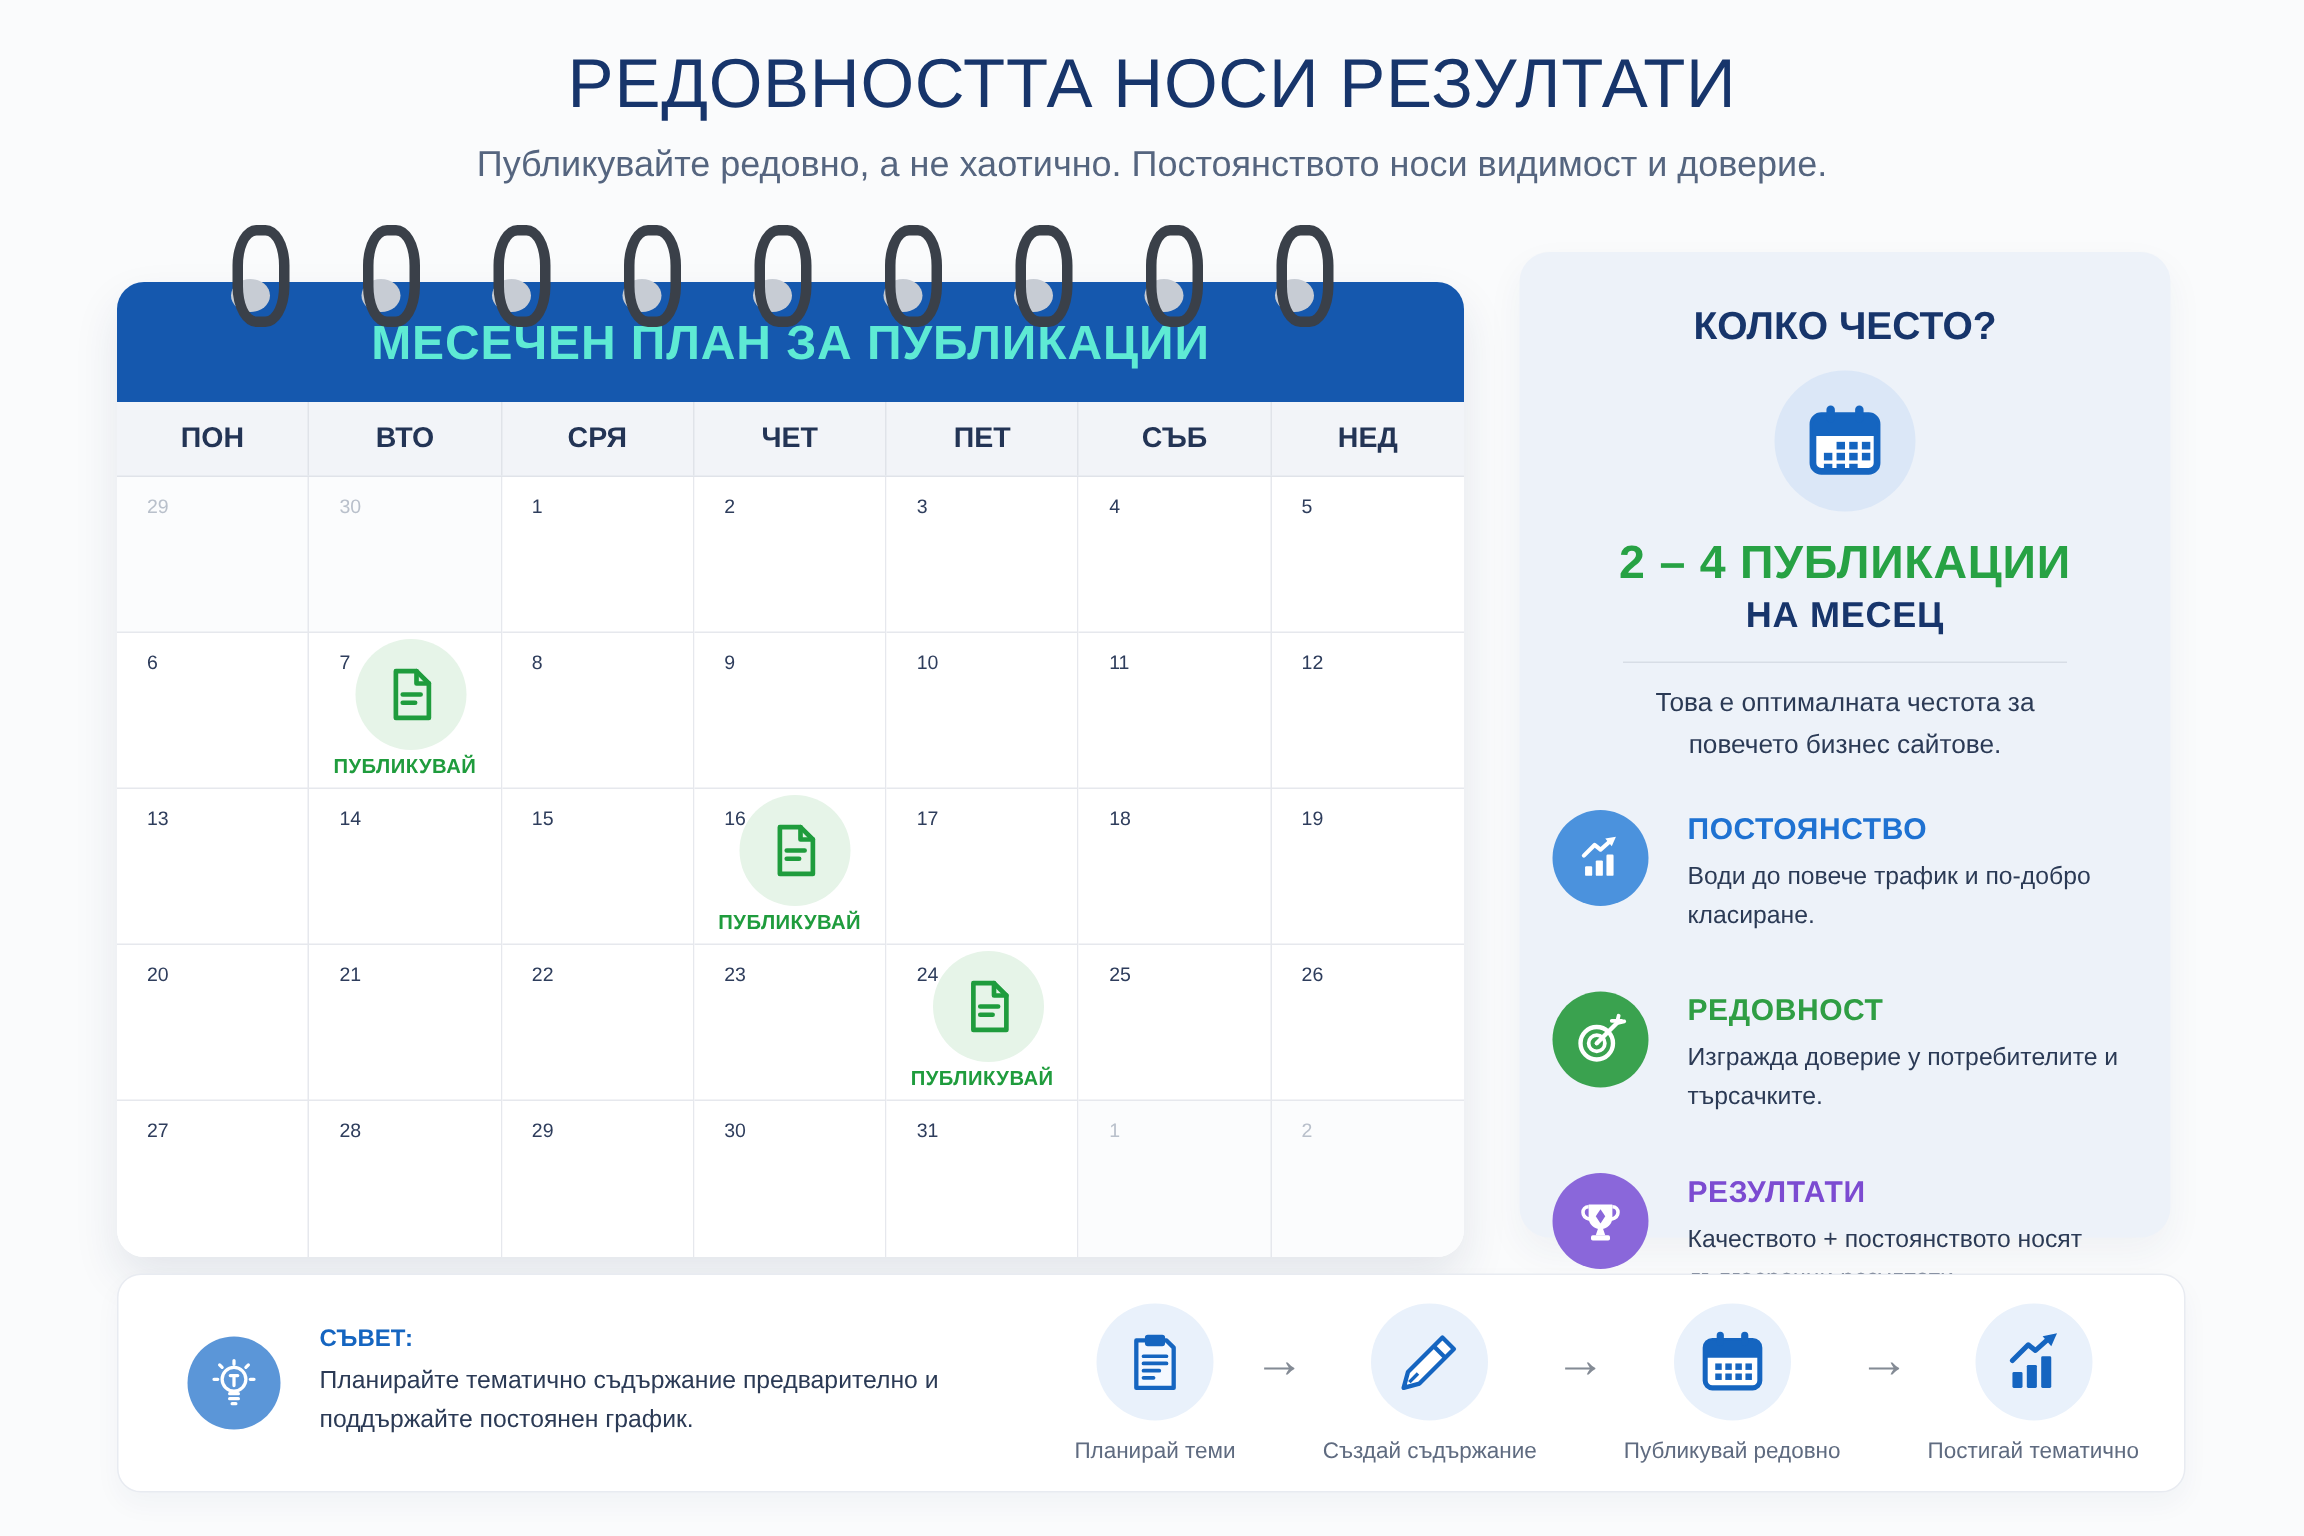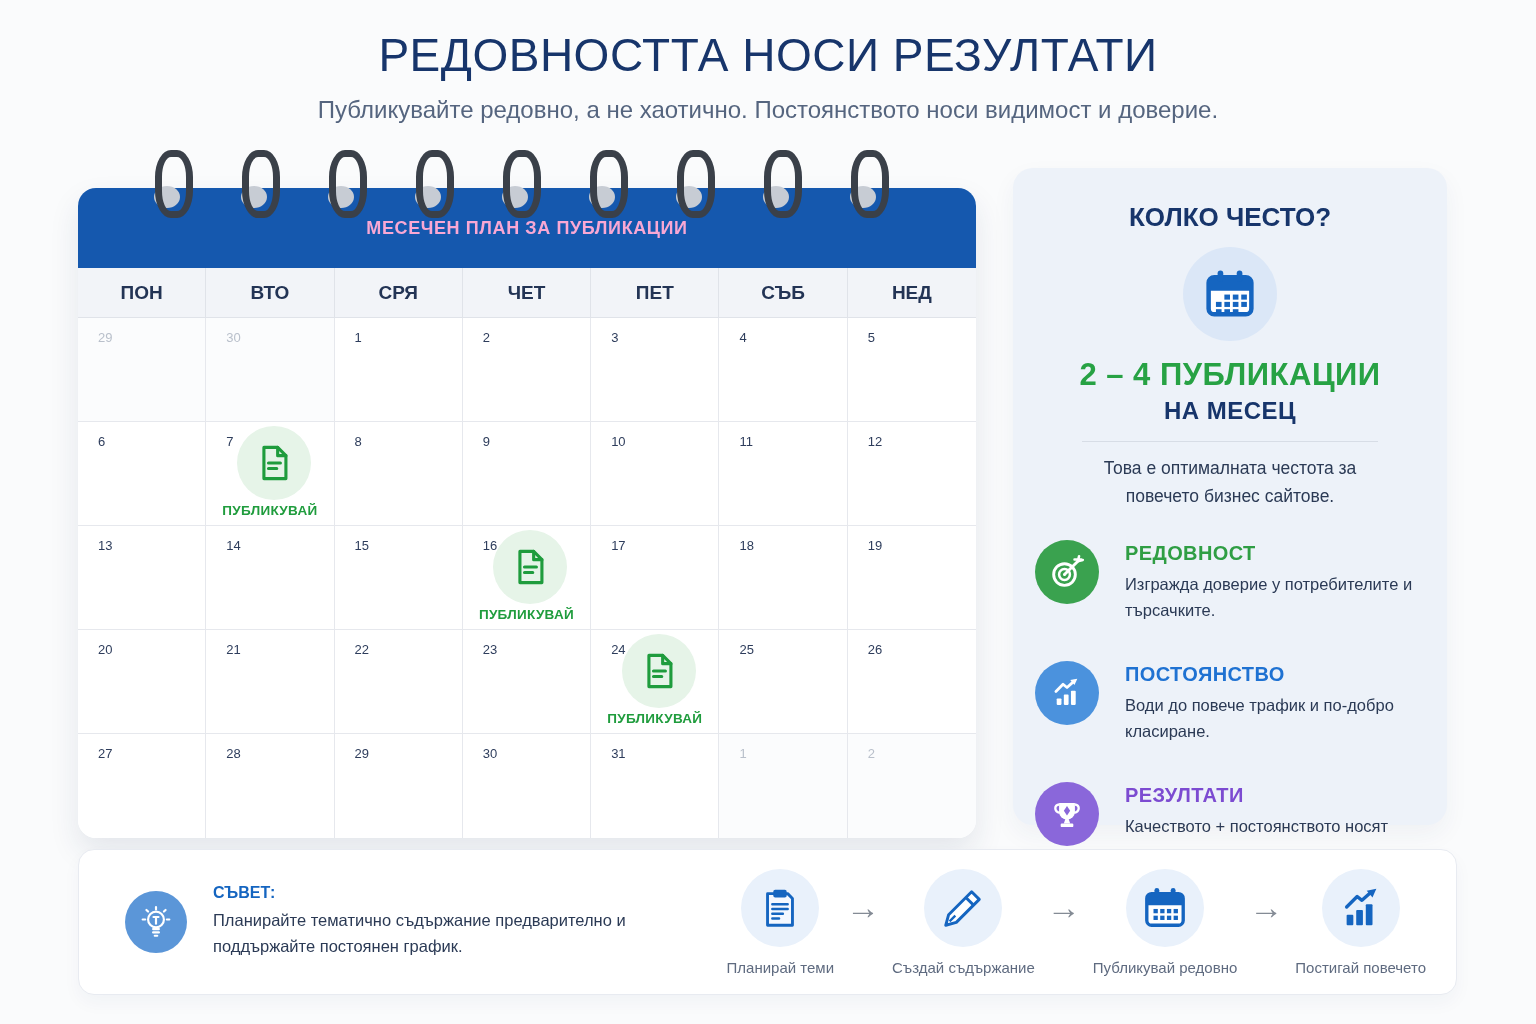--- a/index.html
+++ b/index.html
@@ -22,21 +22,21 @@
   }
   
   .calendar-card {
     position:absolute; left:78px; top:188px; width:898px; height:650px;
     background:#fff; border-radius:18px;
     box-shadow:0 14px 30px rgba(30,50,90,.10);
   }
   .cal-header {
     height:80px; background:#1558ae; border-radius:18px 18px 0 0;
     display:flex; align-items:center; justify-content:center;
-    color:#f9a8d4; font-size:18px; font-weight:bold; letter-spacing:.6px;
+    color:#5eead4; font-size:32px; font-weight:bold; letter-spacing:.6px;
   }
   .rings { position:absolute; left:0; top:0; width:100%; height:0; }
   .ring { position:absolute; top:-38px; width:26px; height:60px; }
   .ring::before { 
     content:""; position:absolute; left:0; bottom:2px;
     width:26px; height:22px; background:#c7ccd4; border-radius:50%;
   }
   .ring::after { 
     content:""; position:absolute; left:1px; top:0;
     width:24px; height:54px; border:7px solid #3a4049;
@@ -307,49 +307,49 @@
       </g>
     </svg>
   </div>
   <div class="freq-line">2 – 4 ПУБЛИКАЦИИ</div>
   <div class="freq-unit">НА МЕСЕЦ</div>
   <div class="side-divider"></div>
   <div class="side-desc">Това е оптималната честота за повечето бизнес сайтове.</div>
 
   <div class="features">
     <div class="feature">
-      <span class="feature-icon" style="background:#3aa24f">
-        <svg width="40" height="40" viewBox="0 0 48 48" fill="none" stroke="#fff" stroke-linecap="round">
-          <circle cx="21" cy="27" r="13" stroke-width="3.5"></circle>
-          <circle cx="21" cy="27" r="6.5" stroke-width="3"></circle>
-          <circle cx="21" cy="27" r="1.5" fill="#fff" stroke="none"></circle>
-          <path d="M21 27 L37 11" stroke-width="3.5"></path>
-          <path d="M37 11 l1.5 -6 M37 11 l6 -1.5 M33 9 l8 0" stroke-width="3"></path>
-        </svg>
-      </span>
-      <div>
-        <div class="feature-title" style="color:#2f9e44">РЕДОВНОСТ</div>
-        <div class="feature-text">Изгражда доверие у потребителите и търсачките.</div>
-      </div>
-    </div>
-    <div class="feature">
       <span class="feature-icon" style="background:#4b92dd">
         <svg width="38" height="38" viewBox="0 0 48 48">
           <g fill="#fff">
             <rect x="11" y="31" width="6" height="8" rx="1"></rect>
             <rect x="20" y="26" width="6" height="13" rx="1"></rect>
             <rect x="29" y="21" width="6" height="18" rx="1"></rect>
           </g>
           <polyline points="10,22 19,13 24,17 33,9" fill="none" stroke="#fff" stroke-width="3.5" stroke-linecap="round" stroke-linejoin="round"></polyline>
           <path d="M37 6 l-9 1.5 5.5 6.5 z" fill="#fff"></path>
         </svg>
       </span>
       <div>
         <div class="feature-title" style="color:#1f72d2">ПОСТОЯНСТВО</div>
         <div class="feature-text">Води до повече трафик и по-добро класиране.</div>
+      </div>
+    </div>
+    <div class="feature">
+      <span class="feature-icon" style="background:#3aa24f">
+        <svg width="40" height="40" viewBox="0 0 48 48" fill="none" stroke="#fff" stroke-linecap="round">
+          <circle cx="21" cy="27" r="13" stroke-width="3.5"></circle>
+          <circle cx="21" cy="27" r="6.5" stroke-width="3"></circle>
+          <circle cx="21" cy="27" r="1.5" fill="#fff" stroke="none"></circle>
+          <path d="M21 27 L37 11" stroke-width="3.5"></path>
+          <path d="M37 11 l1.5 -6 M37 11 l6 -1.5 M33 9 l8 0" stroke-width="3"></path>
+        </svg>
+      </span>
+      <div>
+        <div class="feature-title" style="color:#2f9e44">РЕДОВНОСТ</div>
+        <div class="feature-text">Изгражда доверие у потребителите и търсачките.</div>
       </div>
     </div>
     <div class="feature">
       <span class="feature-icon" style="background:#8a67da">
         <svg width="38" height="38" viewBox="0 0 48 48">
           <path d="M14 10 h20 v11 a10 10 0 0 1 -20 0 z" fill="#fff"></path>
           <path d="M14 12 c-6 0 -7 9 1 10.5" fill="none" stroke="#fff" stroke-width="3"></path>
           <path d="M34 12 c6 0 7 9 -1 10.5" fill="none" stroke="#fff" stroke-width="3"></path>
           <path d="M24 14 l4 6 -4 6 -4 -6 z" fill="#8a67da"></path>
           <path d="M22 30 h4 l2 6 h-8 z" fill="#fff"></path>
@@ -432,16 +432,16 @@
         <svg width="46" height="46" viewBox="0 0 48 48">
           <g fill="#1565c0">
             <rect x="9" y="31" width="7" height="11" rx="1"></rect>
             <rect x="19" y="26" width="7" height="16" rx="1"></rect>
             <rect x="29" y="20" width="7" height="22" rx="1"></rect>
           </g>
           <polyline points="9,23 20,12 25,16 35,7" fill="none" stroke="#1565c0" stroke-width="3.5" stroke-linecap="round" stroke-linejoin="round"></polyline>
           <path d="M40 4 l-10 2 6 7 z" fill="#1565c0"></path>
         </svg>
       </span>
-      <span class="step-label">Постигай повечето</span>
+      <span class="step-label">Постигай тематично</span>
     </div>
   </div>
 </div>
 
 </body></html>

